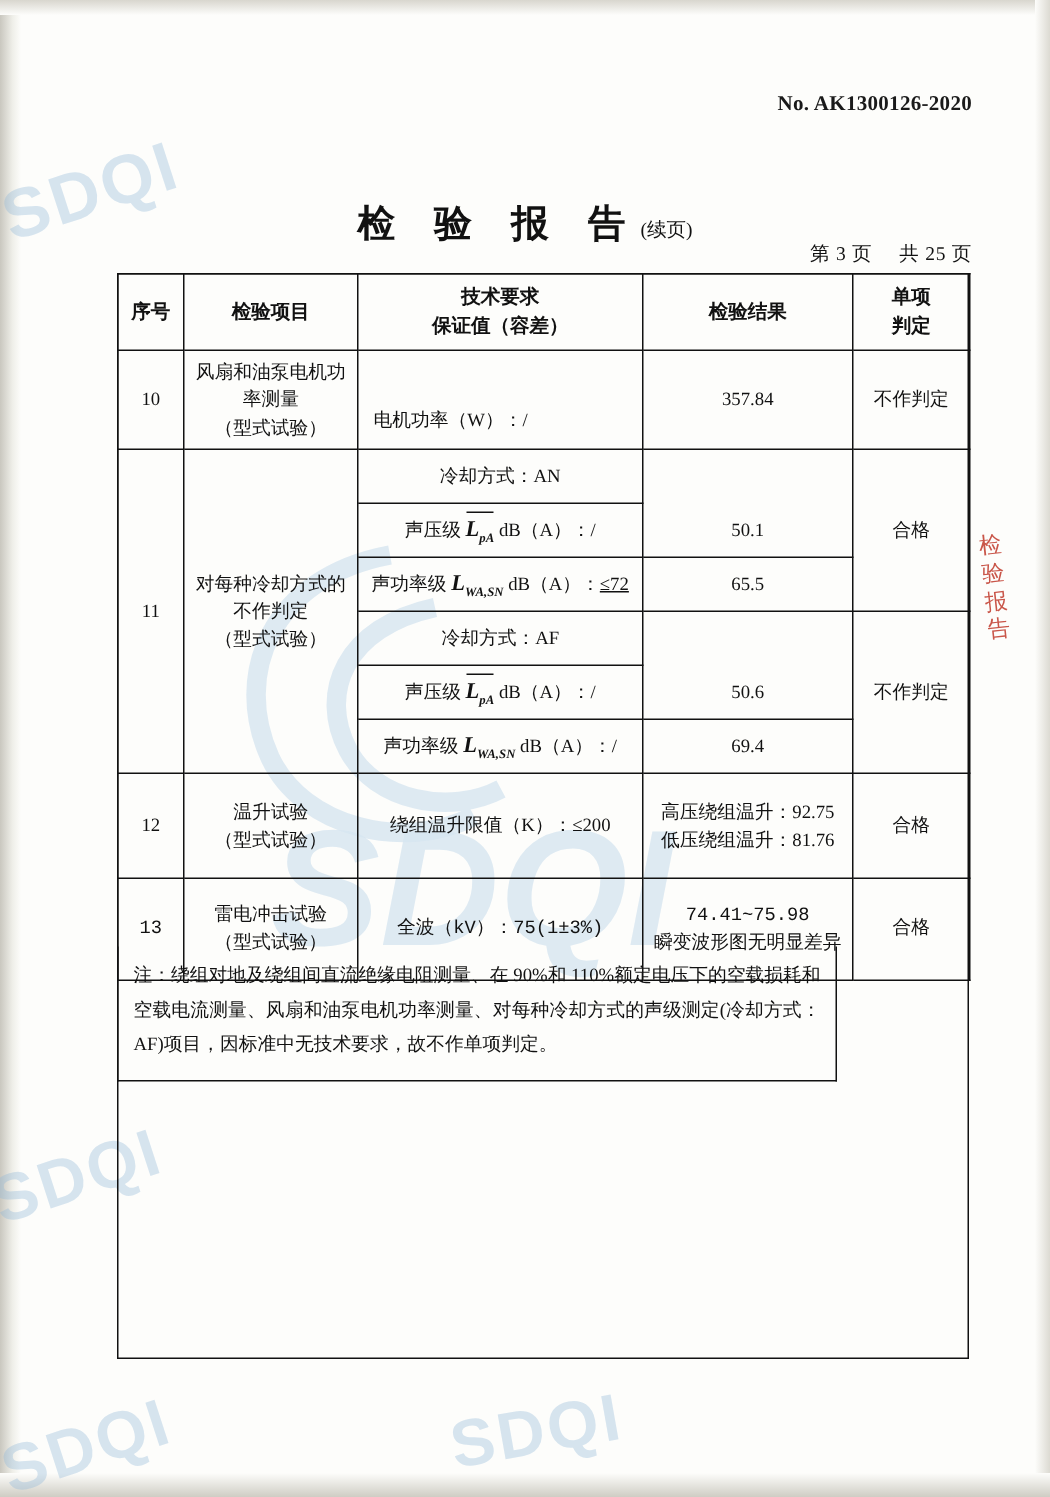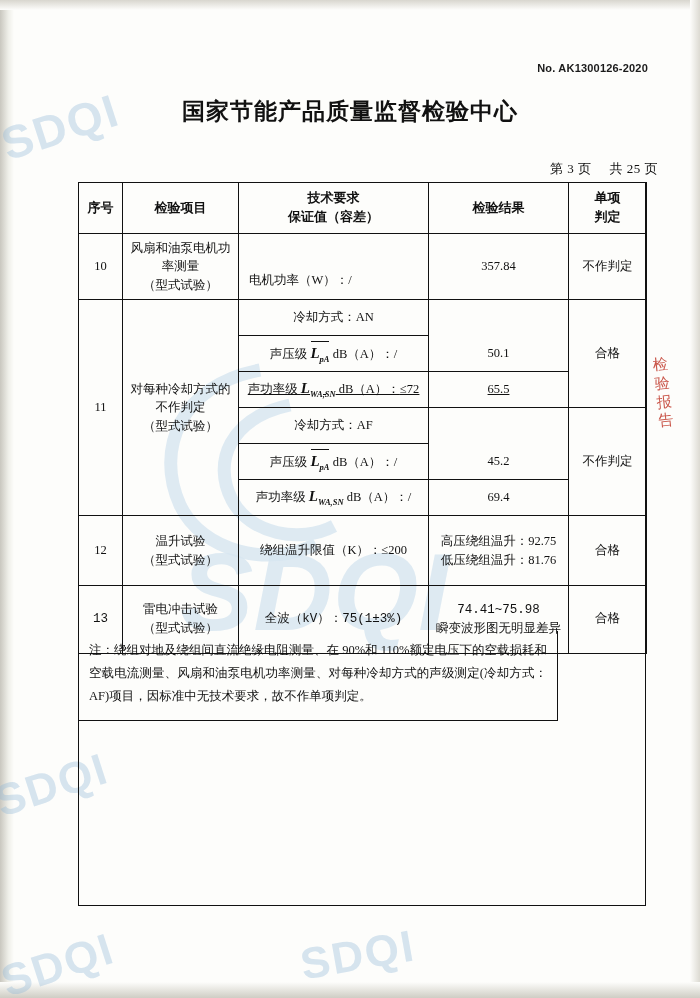--- a/index.html
+++ b/index.html
@@ -57,22 +57,22 @@
     opacity: 0.35;
     font-weight: bold;
     letter-spacing: 2px;
     pointer-events: none;
   }
 
   .docno {
     position: absolute;
     right: 52px;
     top: 62px;
-    font-family: Liberation Sans, sans-serif;
-    font-size: 11px;
+    font-family: Liberation Serif, serif;
+    font-size: 14px;
     font-weight: bold;
     letter-spacing: 0.2px;
     color: #1a1a1a;
   }
   .title1 {
     position: absolute;
     left: 0; right: 0; top: 96px;
     text-align: center;
     font-size: 23px;
     font-weight: bold;
@@ -87,21 +87,21 @@
     letter-spacing: 10px;
   }
   .title2 .sub {
     font-size: 13px;
     font-weight: normal;
     letter-spacing: 0;
     vertical-align: baseline;
   }
   .pageinfo {
     position: absolute;
-    right: 42px;
+    right: 52px;
     top: 160px;
     font-size: 13px;
     letter-spacing: 0.5px;
   }
   .pageinfo .gap { display:inline-block; width: 18px; }
 
   table.report {
     position: absolute;
     left: 78px;
     top: 182px;
@@ -222,22 +222,24 @@
     </g>
     <text x="60" y="300" font-family="Liberation Sans, sans-serif" font-size="110" font-weight="bold" fill="#7fb0d8" opacity="0.8" font-style="italic">SDQI</text>
   </svg>
   <div class="wm-ghost" style="left:0px; top:100px; font-size:46px; transform:rotate(-18deg);">SDQI</div>
   <div class="wm-ghost" style="left:-6px; top:760px; font-size:44px; transform:rotate(-18deg);">SDQI</div>
   <div class="wm-ghost" style="left:0px; top:940px; font-size:44px; transform:rotate(-18deg);">SDQI</div>
   <div class="wm-ghost" style="left:300px; top:930px; font-size:44px; transform:rotate(-10deg);">SDQI</div>
 
   <div class="docno">No. AK1300126-2020</div>
 
-  <div class="title1">国家节能产品质量监督检验中心</div>
-
+
+  <div class="title2">
+    <span>检 验 报 告</span><span class="sub">(续页)</span>
+  </div>
 
   <div class="pageinfo">
     <span>第 3 页</span><span class="gap"></span><span>共 25 页</span>
   </div>
 
   <table class="report">
     <colgroup>
       <col class="col-no">
         <col class="col-item">
         <col class="col-req">
@@ -285,37 +287,37 @@
         <td class="cell-left nowrapline">冷却方式：AN</td>
         <td rowspan="1" style="border-bottom:none;"></td>
         <td rowspan="3">合格</td>
       </tr>
       <tr style="height:36px;">
         <td class="cell-left nowrapline">
           声压级&nbsp;<span class="ovl ital-l">L<span class="sub-sm">pA</span></span>&nbsp;dB（A）：/
         </td>
         <td style="border-top:none;">50.1</td>
       </tr>
-      <tr style="height:36px;text-decoration:underline;">
+      <tr style="height:36px;">
         <td class="cell-left nowrapline">
           声功率级&nbsp;<span class="ital-l">L<span class="sub-sm">WA,SN</span></span>&nbsp;dB（A）：<span class="u">≤72</span>
         </td>
         <td>65.5</td>
       </tr>
 
       <tr style="height:36px;">
         <td class="cell-left nowrapline">冷却方式：AF</td>
         <td style="border-bottom:none;"></td>
         <td rowspan="3">不作判定</td>
       </tr>
       <tr style="height:36px;">
         <td class="cell-left nowrapline">
           声压级&nbsp;<span class="ovl ital-l">L<span class="sub-sm">pA</span></span>&nbsp;dB（A）：/
         </td>
-        <td style="border-top:none;">45.2</td>
+        <td style="border-top:none;">50.6</td>
       </tr>
       <tr style="height:36px;">
         <td class="cell-left nowrapline">
           声功率级&nbsp;<span class="ital-l">L<span class="sub-sm">WA,SN</span></span>&nbsp;dB（A）：/
         </td>
         <td>69.4</td>
       </tr>
 
       <tr style="height:70px;">
         <td>12</td>

